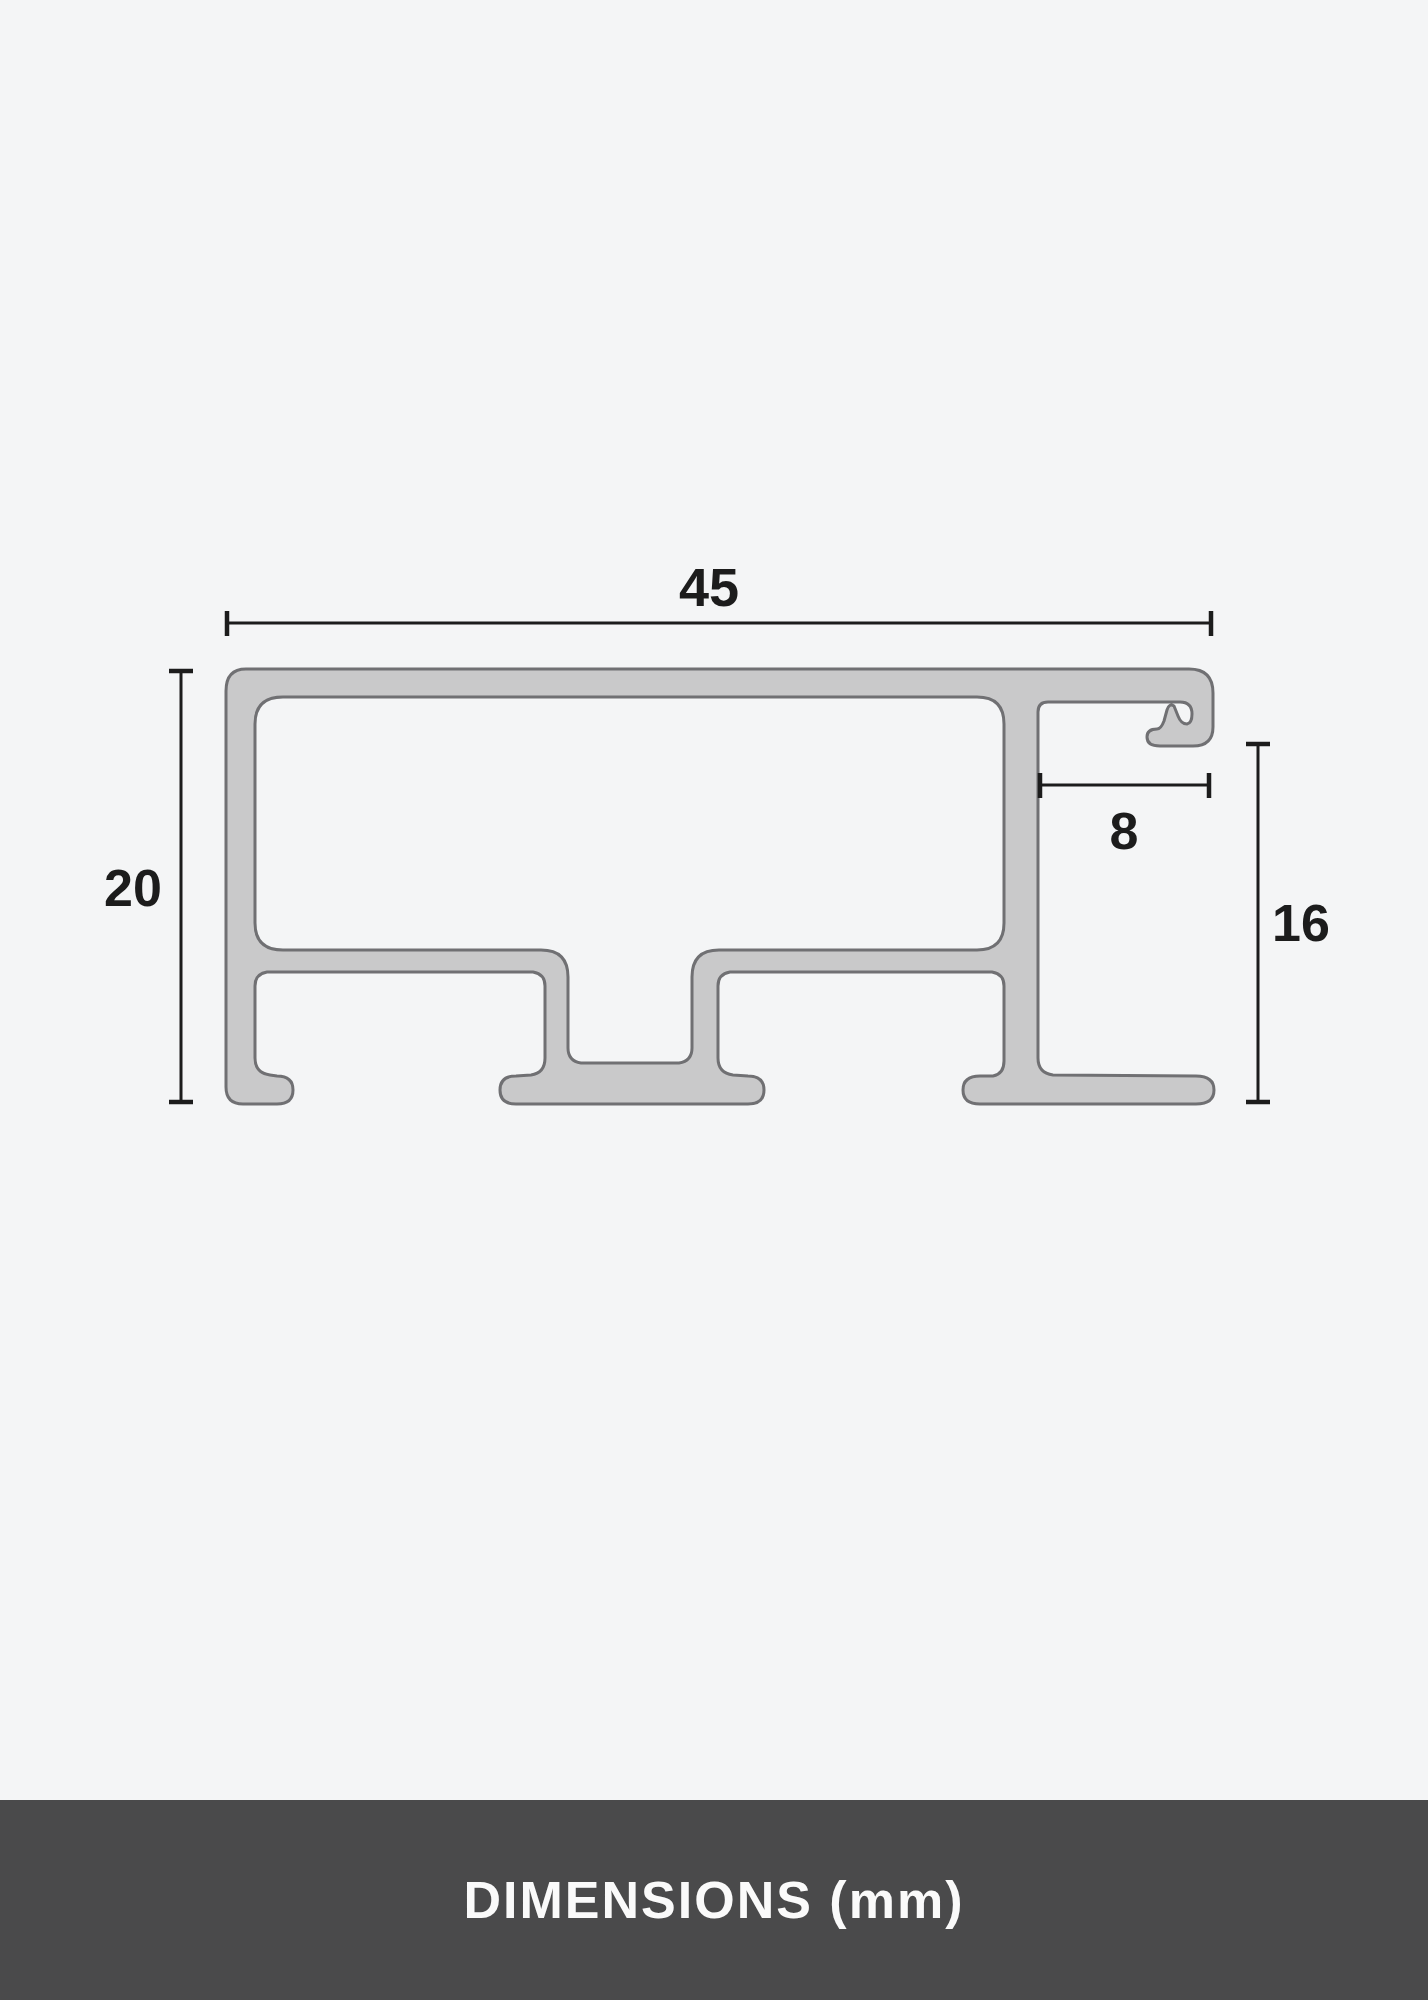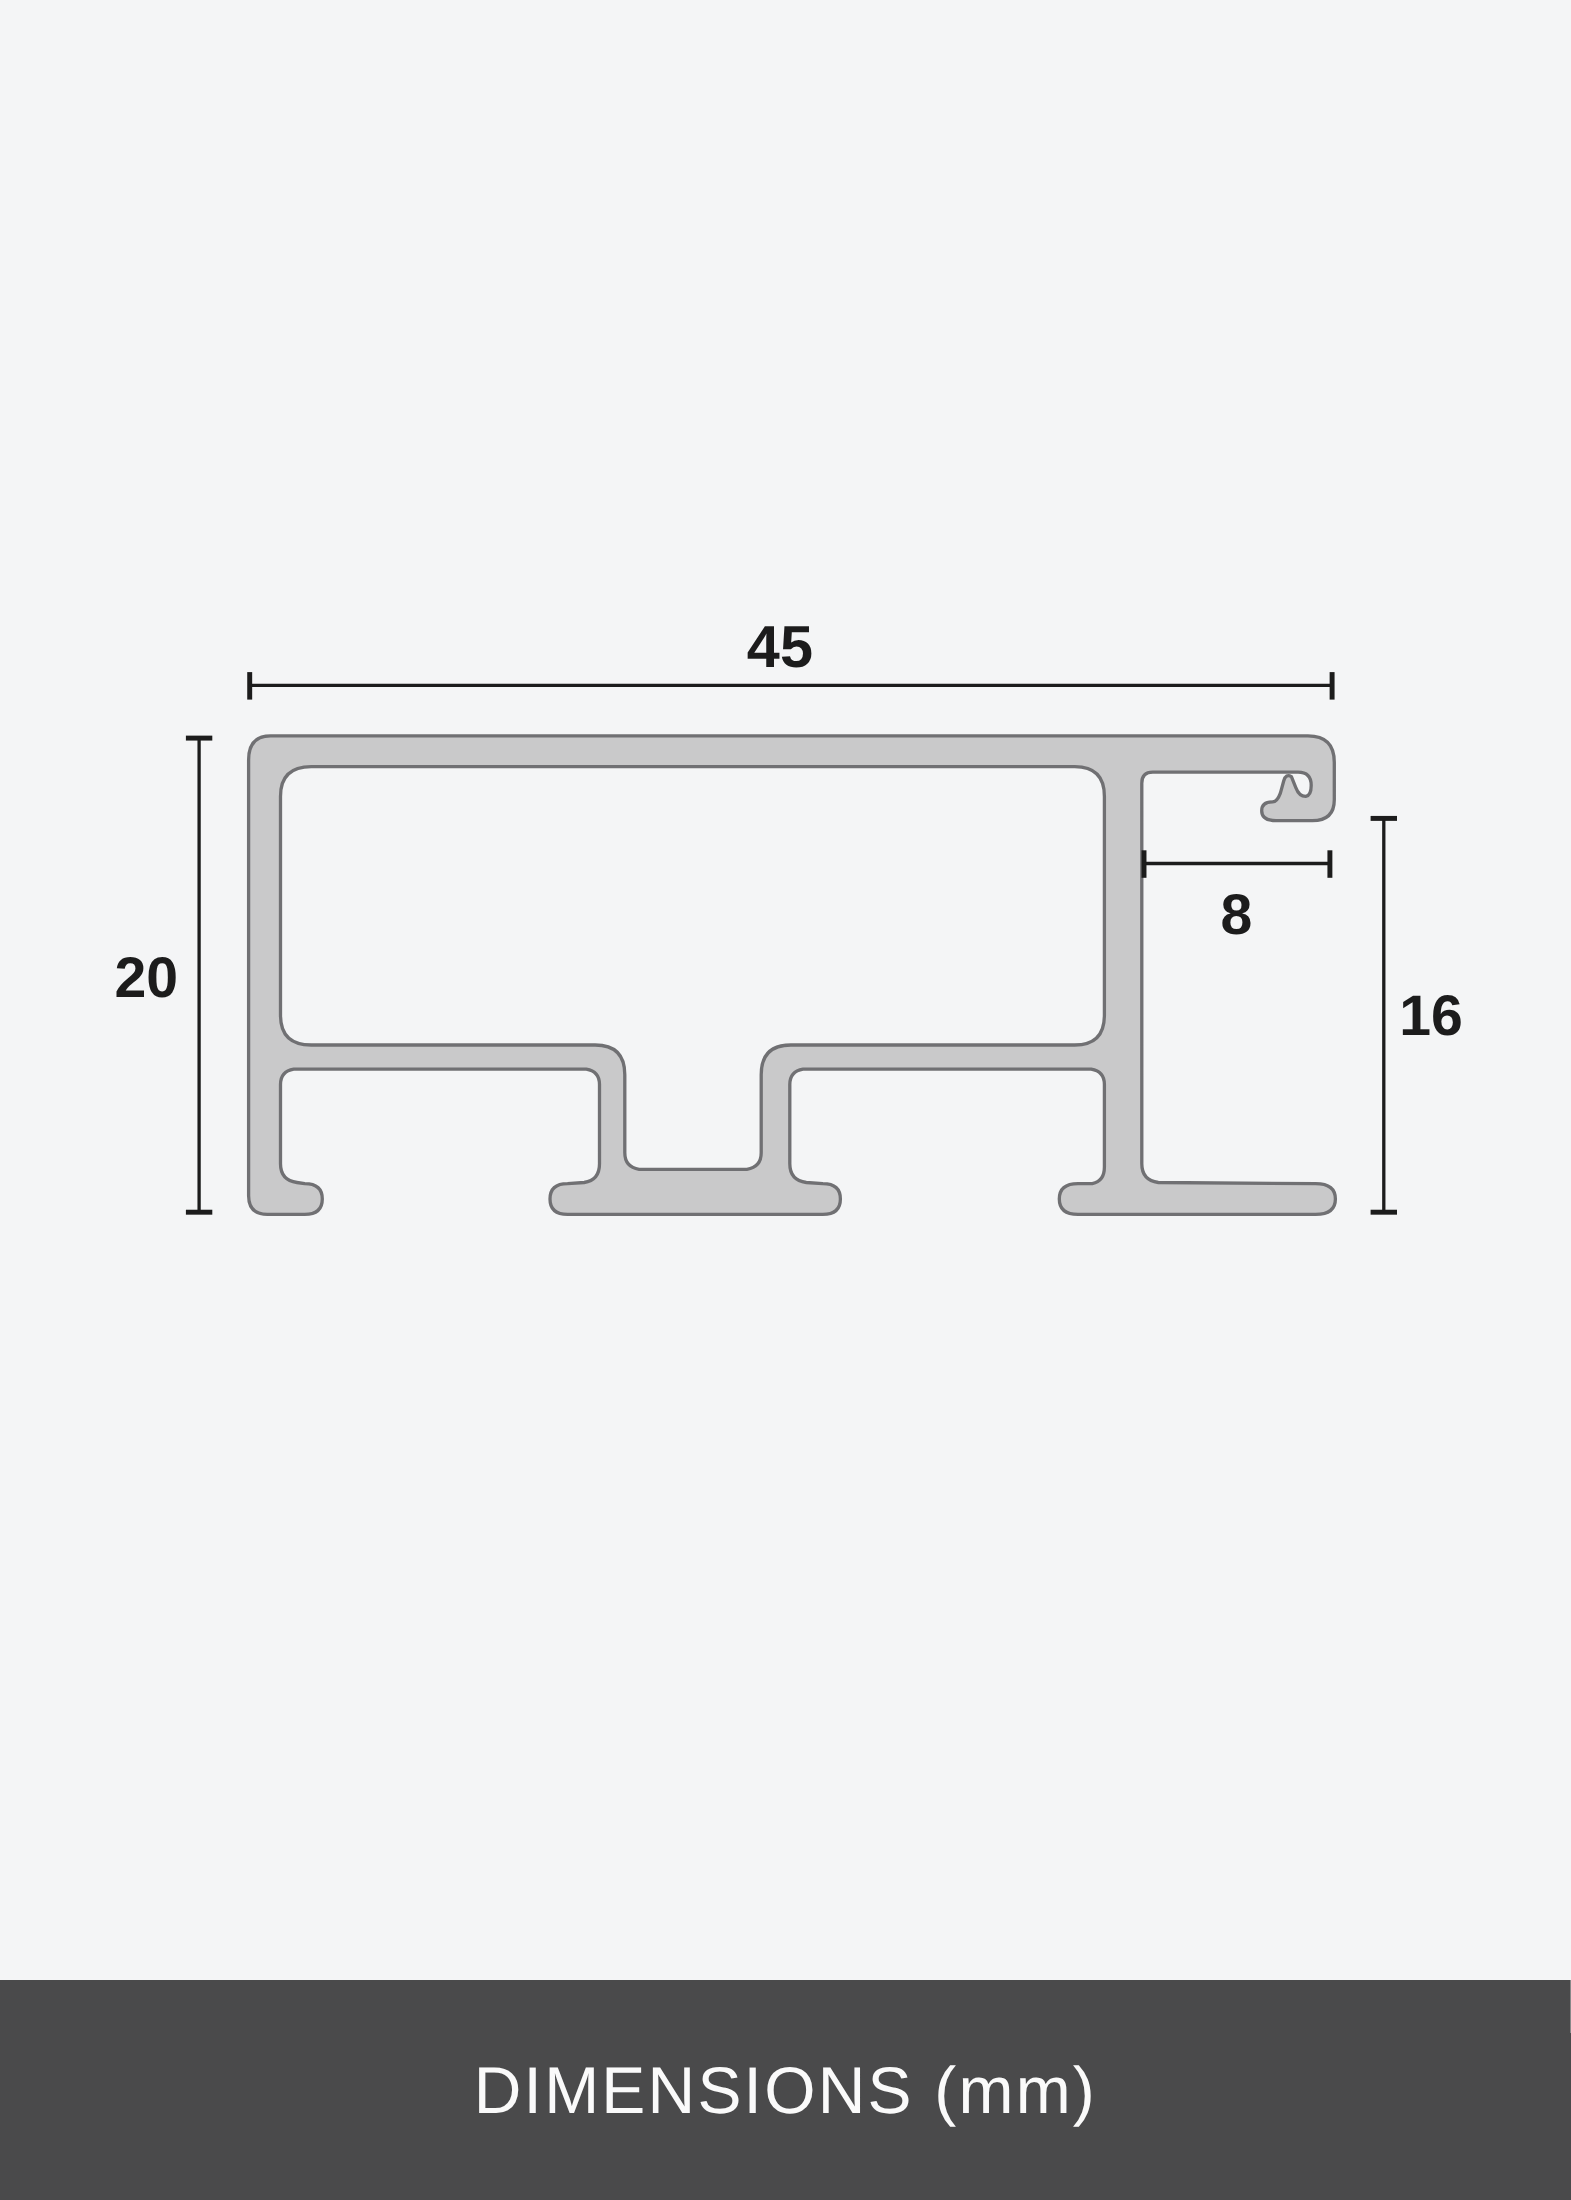--- a/index.html
+++ b/index.html
@@ -56,22 +56,22 @@
     position: absolute;
     left: 0; top: 1800px;
     width: 1428px; height: 200px;
     background: var(--footer_bg);
     display: flex;
     align-items: center;
     justify-content: center;
   }
   .footer-label {
     color: var(--footer_text);
-    font-size: 60px;
-    font-weight: 400;
+    font-size: 52px;
+    font-weight: 700;
     letter-spacing: 2px;
     white-space: nowrap;
   }
 </style>
 </head>
 <body>
 
 <div class="stage">
 
   <svg class="drawing-svg" viewBox="0 0 1428 2000" xmlns="http://www.w3.org/2000/svg">

